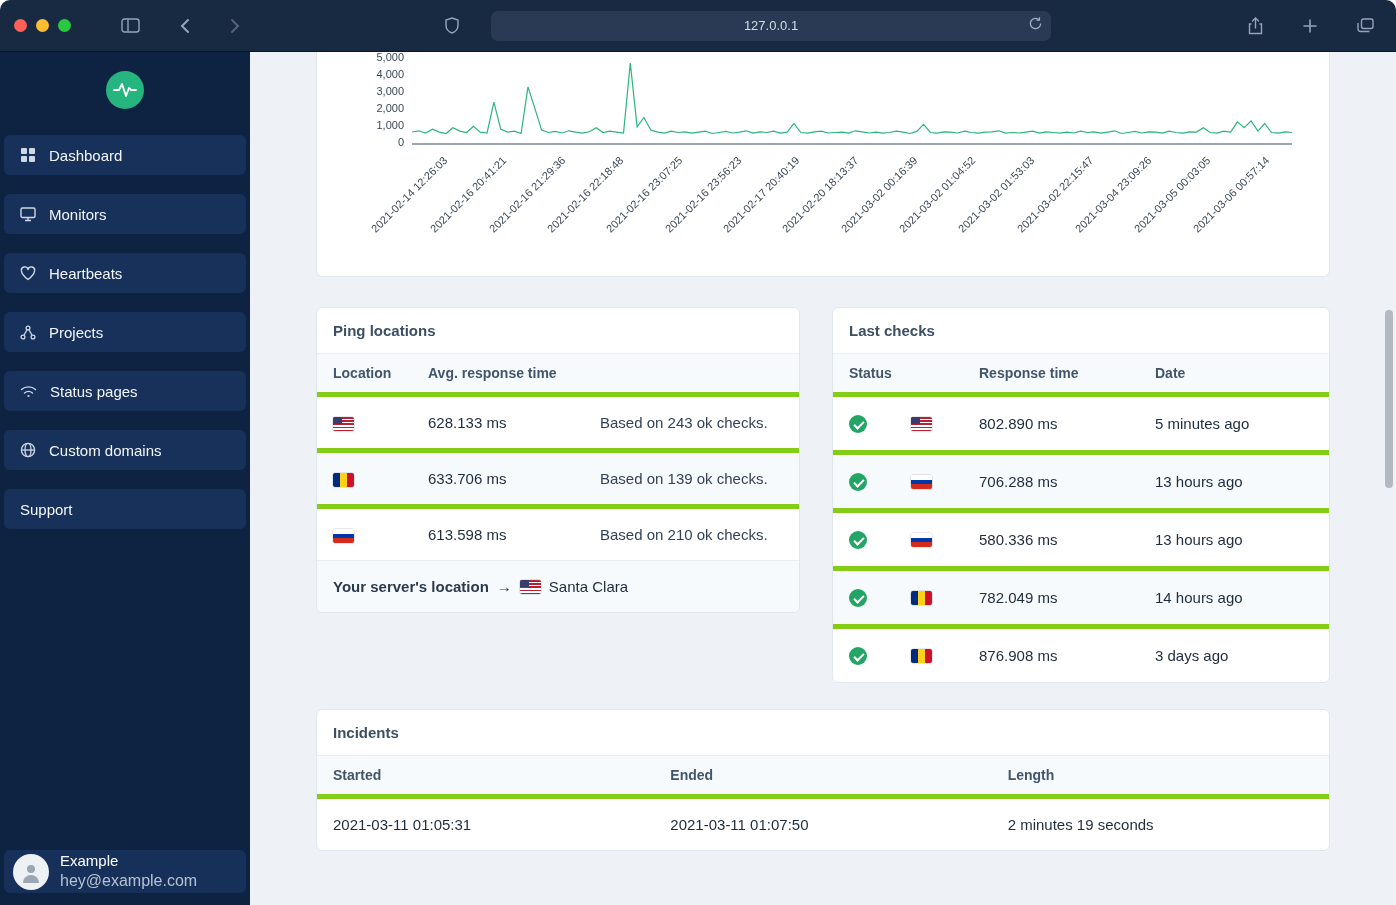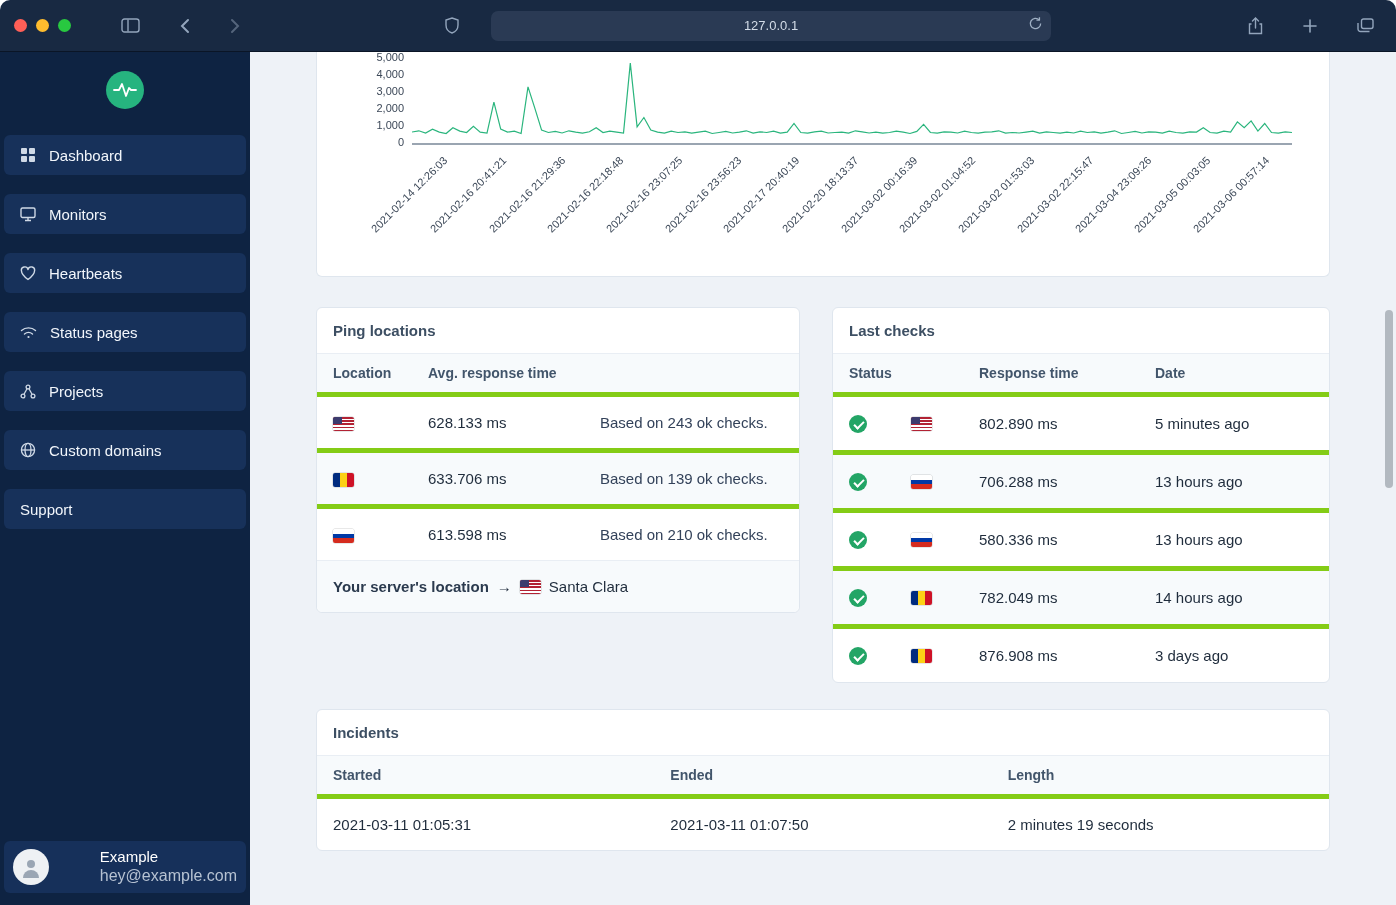--- a/index.html
+++ b/index.html
@@ -15,21 +15,21 @@
   .cbtn.dim { color:#55657c; }
   .chrome .spacer { flex:1; }
   .urlfield { width:560px; height:30px; background:#2a3a54; border-radius:7px; display:flex; align-items:center; justify-content:center; color:#d3dce8; font-size:13px; position:relative; }
   .urlfield .reload { position:absolute; right:6px; top:3px; background:none; border:none; color:#9fb0c4; cursor:pointer; padding:2px; }
 
   
   .sidebar { position:absolute; top:52px; left:0; bottom:0; width:250px; background:#0e2342; padding:19px 4px 12px; display:flex; flex-direction:column; }
   .logo { width:38px; height:38px; border-radius:50%; background:#26b47f; margin:0 auto 26px; display:flex; align-items:center; justify-content:center; }
   .nav-item { display:flex; align-items:center; gap:13px; background:#17315a; border-radius:6px; height:40px; padding:0 16px; color:#f2f6fb; font-size:15px; margin-bottom:19px; cursor:pointer; }
   .nav-item .nicon { display:flex; align-items:center; color:#cfd9e6; }
-  .user-card { margin-top:auto; background:#16305a; border-radius:6px; height:52px; display:flex; align-items:center; gap:11px; padding:0 9px; cursor:pointer;justify-content:space-between; }
+  .user-card { margin-top:auto; background:#16305a; border-radius:6px; height:43px; display:flex; align-items:center; gap:11px; padding:0 9px; cursor:pointer; }
   .avatar { width:36px; height:36px; border-radius:50%; background:#eef1f4; display:flex; align-items:center; justify-content:center; overflow:hidden; flex:none; }
   .user-name { color:#ffffff; font-size:15px; line-height:1.25; }
   .user-email { color:#b6c2d2; font-size:16px; line-height:1.25; }
 
   
   .main { position:absolute; top:52px; left:250px; right:0; bottom:0; overflow:hidden; padding:0 66px; }
   .card { background:#ffffff; border:1px solid #dfe6ee; border-radius:6px; }
   .card-title { padding:14px 16px; font-weight:bold; font-size:15px; color:#3d4f63; border-bottom:1px solid #e9eef4; }
 
   
@@ -168,39 +168,39 @@
     <div class="nav-item">
       <span class="nicon">
           <svg width="16" height="15" viewBox="0 0 16 15" fill="none" stroke="currentColor" stroke-width="1.4" stroke-linejoin="round">
             <path d="M8 13.5 C4 10.5 1.5 8 1.5 5 A3.2 3.2 0 0 1 8 3.5 A3.2 3.2 0 0 1 14.5 5 C14.5 8 12 10.5 8 13.5 Z"></path>
           </svg>
         </span>
       <span>Heartbeats</span>
     </div>
     <div class="nav-item">
       <span class="nicon">
-          <svg width="17" height="13" viewBox="0 0 17 13" fill="none" stroke="currentColor" stroke-width="1.4" stroke-linecap="round">
-            <path d="M1.5 4.5 A10.5 10.5 0 0 1 15.5 4.5"></path>
-            <path d="M4.5 8 A6.3 6.3 0 0 1 12.5 8"></path>
-            <circle cx="8.5" cy="11" r="1.1" fill="currentColor" stroke="none"></circle>
-          </svg>
-        </span>
-      <span>Status pages</span>
-    </div>
-    <div class="nav-item">
-      <span class="nicon">
           <svg width="16" height="15" viewBox="0 0 16 15" fill="none" stroke="currentColor" stroke-width="1.3">
             <circle cx="8" cy="3" r="1.9"></circle>
             <circle cx="3" cy="12" r="1.9"></circle>
             <circle cx="13" cy="12" r="1.9"></circle>
             <line x1="7" y1="4.8" x2="4" y2="10.3"></line>
             <line x1="9" y1="4.8" x2="12" y2="10.3"></line>
           </svg>
         </span>
       <span>Projects</span>
+    </div>
+    <div class="nav-item">
+      <span class="nicon">
+          <svg width="17" height="13" viewBox="0 0 17 13" fill="none" stroke="currentColor" stroke-width="1.4" stroke-linecap="round">
+            <path d="M1.5 4.5 A10.5 10.5 0 0 1 15.5 4.5"></path>
+            <path d="M4.5 8 A6.3 6.3 0 0 1 12.5 8"></path>
+            <circle cx="8.5" cy="11" r="1.1" fill="currentColor" stroke="none"></circle>
+          </svg>
+        </span>
+      <span>Status pages</span>
     </div>
     <div class="nav-item">
       <span class="nicon">
           <svg width="16" height="16" viewBox="0 0 16 16" fill="none" stroke="currentColor" stroke-width="1.3">
             <circle cx="8" cy="8" r="6.6"></circle>
             <ellipse cx="8" cy="8" rx="3" ry="6.6"></ellipse>
             <line x1="1.4" y1="8" x2="14.6" y2="8"></line>
           </svg>
         </span>
       <span>Custom domains</span>

